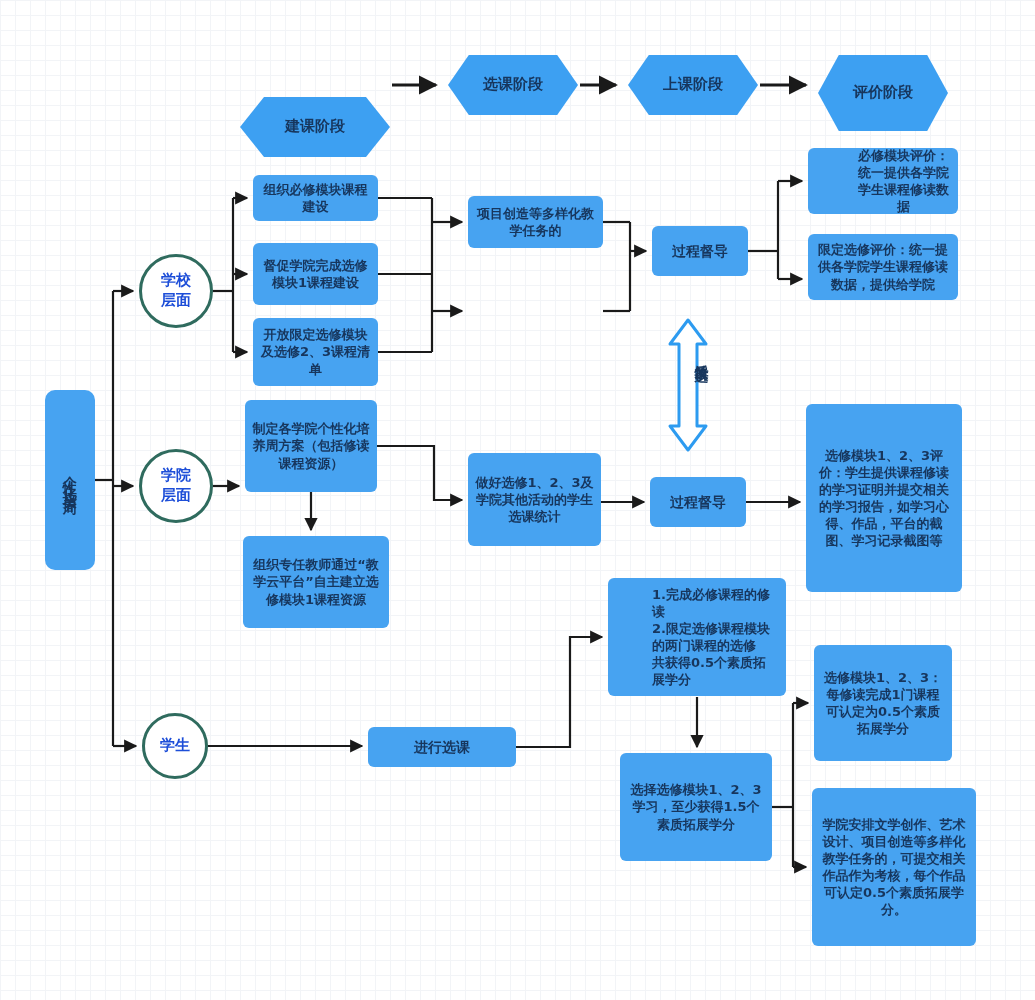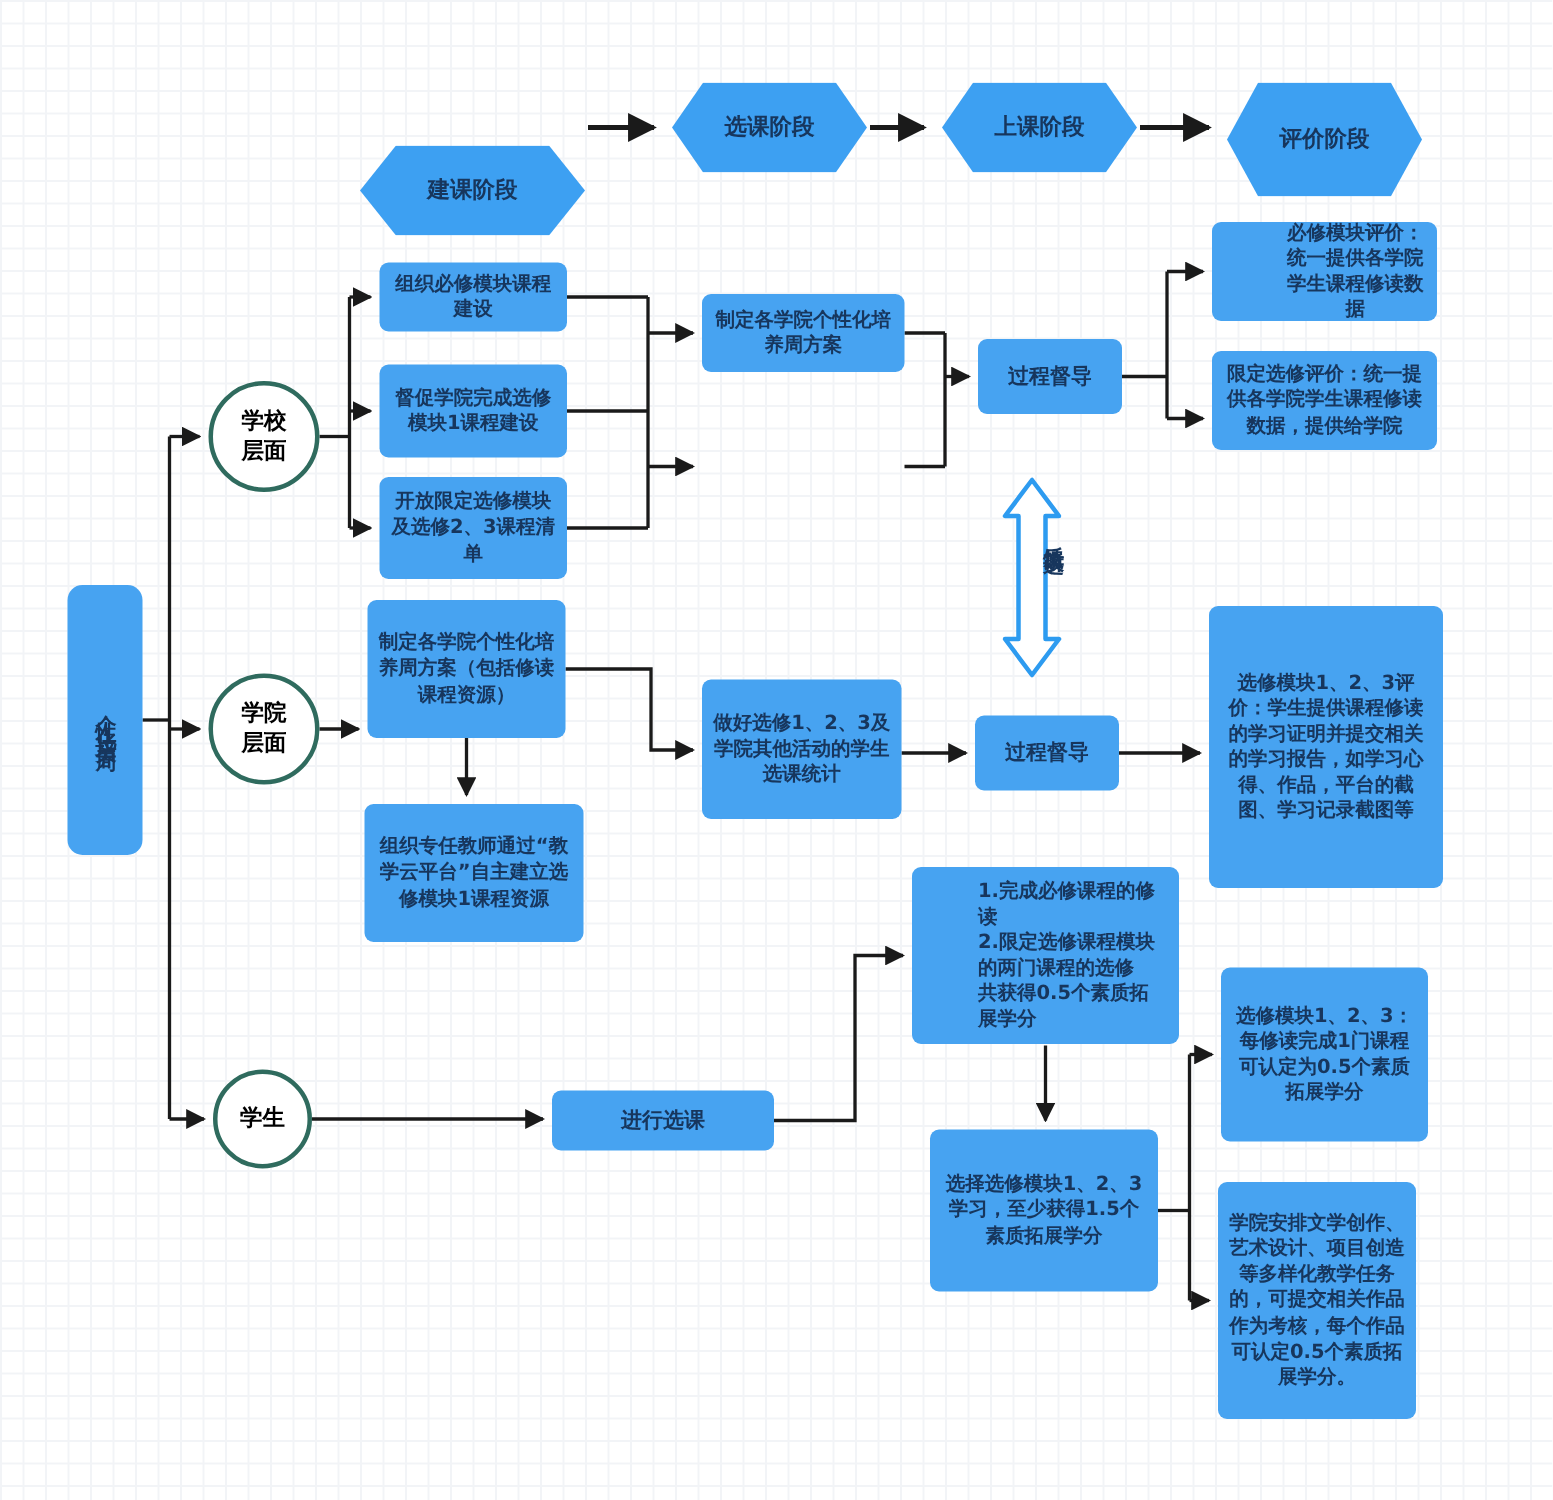--- a/index.html
+++ b/index.html
@@ -40,23 +40,24 @@
   .hex {
     border-radius:0;
     clip-path:polygon(16% 0%, 84% 0%, 100% 50%, 84% 100%, 16% 100%, 0% 50%);
     font-size:15px;
     background:#3da0f2;
   }
   .circle {
     background:#ffffff;
     border:3px solid #2f6b5e;
     border-radius:50%;
-    color:#000000;
+    color:#1d4ed8;
     font-size:15px;
     padding:0 12px;
+    font-family:Liberation Serif, serif;
   }
   .vertical-text {
     writing-mode:vertical-rl;
     text-orientation:upright;
     letter-spacing:5px;
     font-size:14px;
     border-radius:10px;
   }
   .supervision { font-size:14px; }
   .preline { white-space:pre-line; }
@@ -99,21 +100,21 @@
   #plan     { left:245px; top:400px; width:132px; height:92px; }
   #platform { left:243px; top:536px; width:146px; height:92px; }
   #stats    { left:468px; top:453px; width:133px; height:93px; }
   #sup2     { left:650px; top:477px; width:96px;  height:50px; }
   #ceval    { left:806px; top:404px; width:156px; height:188px; }
 
   #select   { left:368px; top:727px; width:148px; height:40px; font-size:14px; }
   #required { left:608px; top:578px; width:178px; height:118px;padding-left:44px; }
   #elective { left:620px; top:753px; width:152px; height:108px; }
   #credit1  { left:814px; top:645px; width:138px; height:116px; }
-  #credit2  { left:812px; top:788px; width:132px; height:158px; }
+  #credit2  { left:812px; top:788px; width:164px; height:158px; }
 
   #feedback-label { left:693px; top:352px; }
 </style>
 </head>
 <body>
 
 <div id="stage">
 
   <svg id="connectors" viewBox="0 0 1035 1000" xmlns="http://www.w3.org/2000/svg">
     <defs>
@@ -186,21 +187,21 @@
 
   <div class="node vertical-text" id="root">个性化培养周</div>
 
   <div class="node circle" id="circle-school">学校层面</div>
   <div class="node circle" id="circle-college">学院层面</div>
   <div class="node circle" id="circle-student">学生</div>
 
   <div class="node" id="t1">组织必修模块课程建设</div>
   <div class="node" id="t2">督促学院完成选修模块1课程建设</div>
   <div class="node" id="t3">开放限定选修模块及选修2、3课程清单</div>
-  <div class="node" id="m1">制定各学院个性化培养周方案</div>
+  <div class="node" id="m1">项目创造等多样化教学任务的</div>
   <div class="node supervision" id="sup1">过程督导</div>
   <div class="node" id="e1">必修模块评价：统一提供各学院学生课程修读数据</div>
   <div class="node" id="e2">限定选修评价：统一提供各学院学生课程修读数据，提供给学院</div>
 
   <div class="feedback-label" id="feedback-label">反馈改进</div>
 
   <div class="node" id="plan">制定各学院个性化培养周方案（包括修读课程资源）</div>
   <div class="node" id="platform">组织专任教师通过“教学云平台”自主建立选修模块1课程资源</div>
   <div class="node" id="stats">做好选修1、2、3及学院其他活动的学生选课统计</div>
   <div class="node supervision" id="sup2">过程督导</div>

